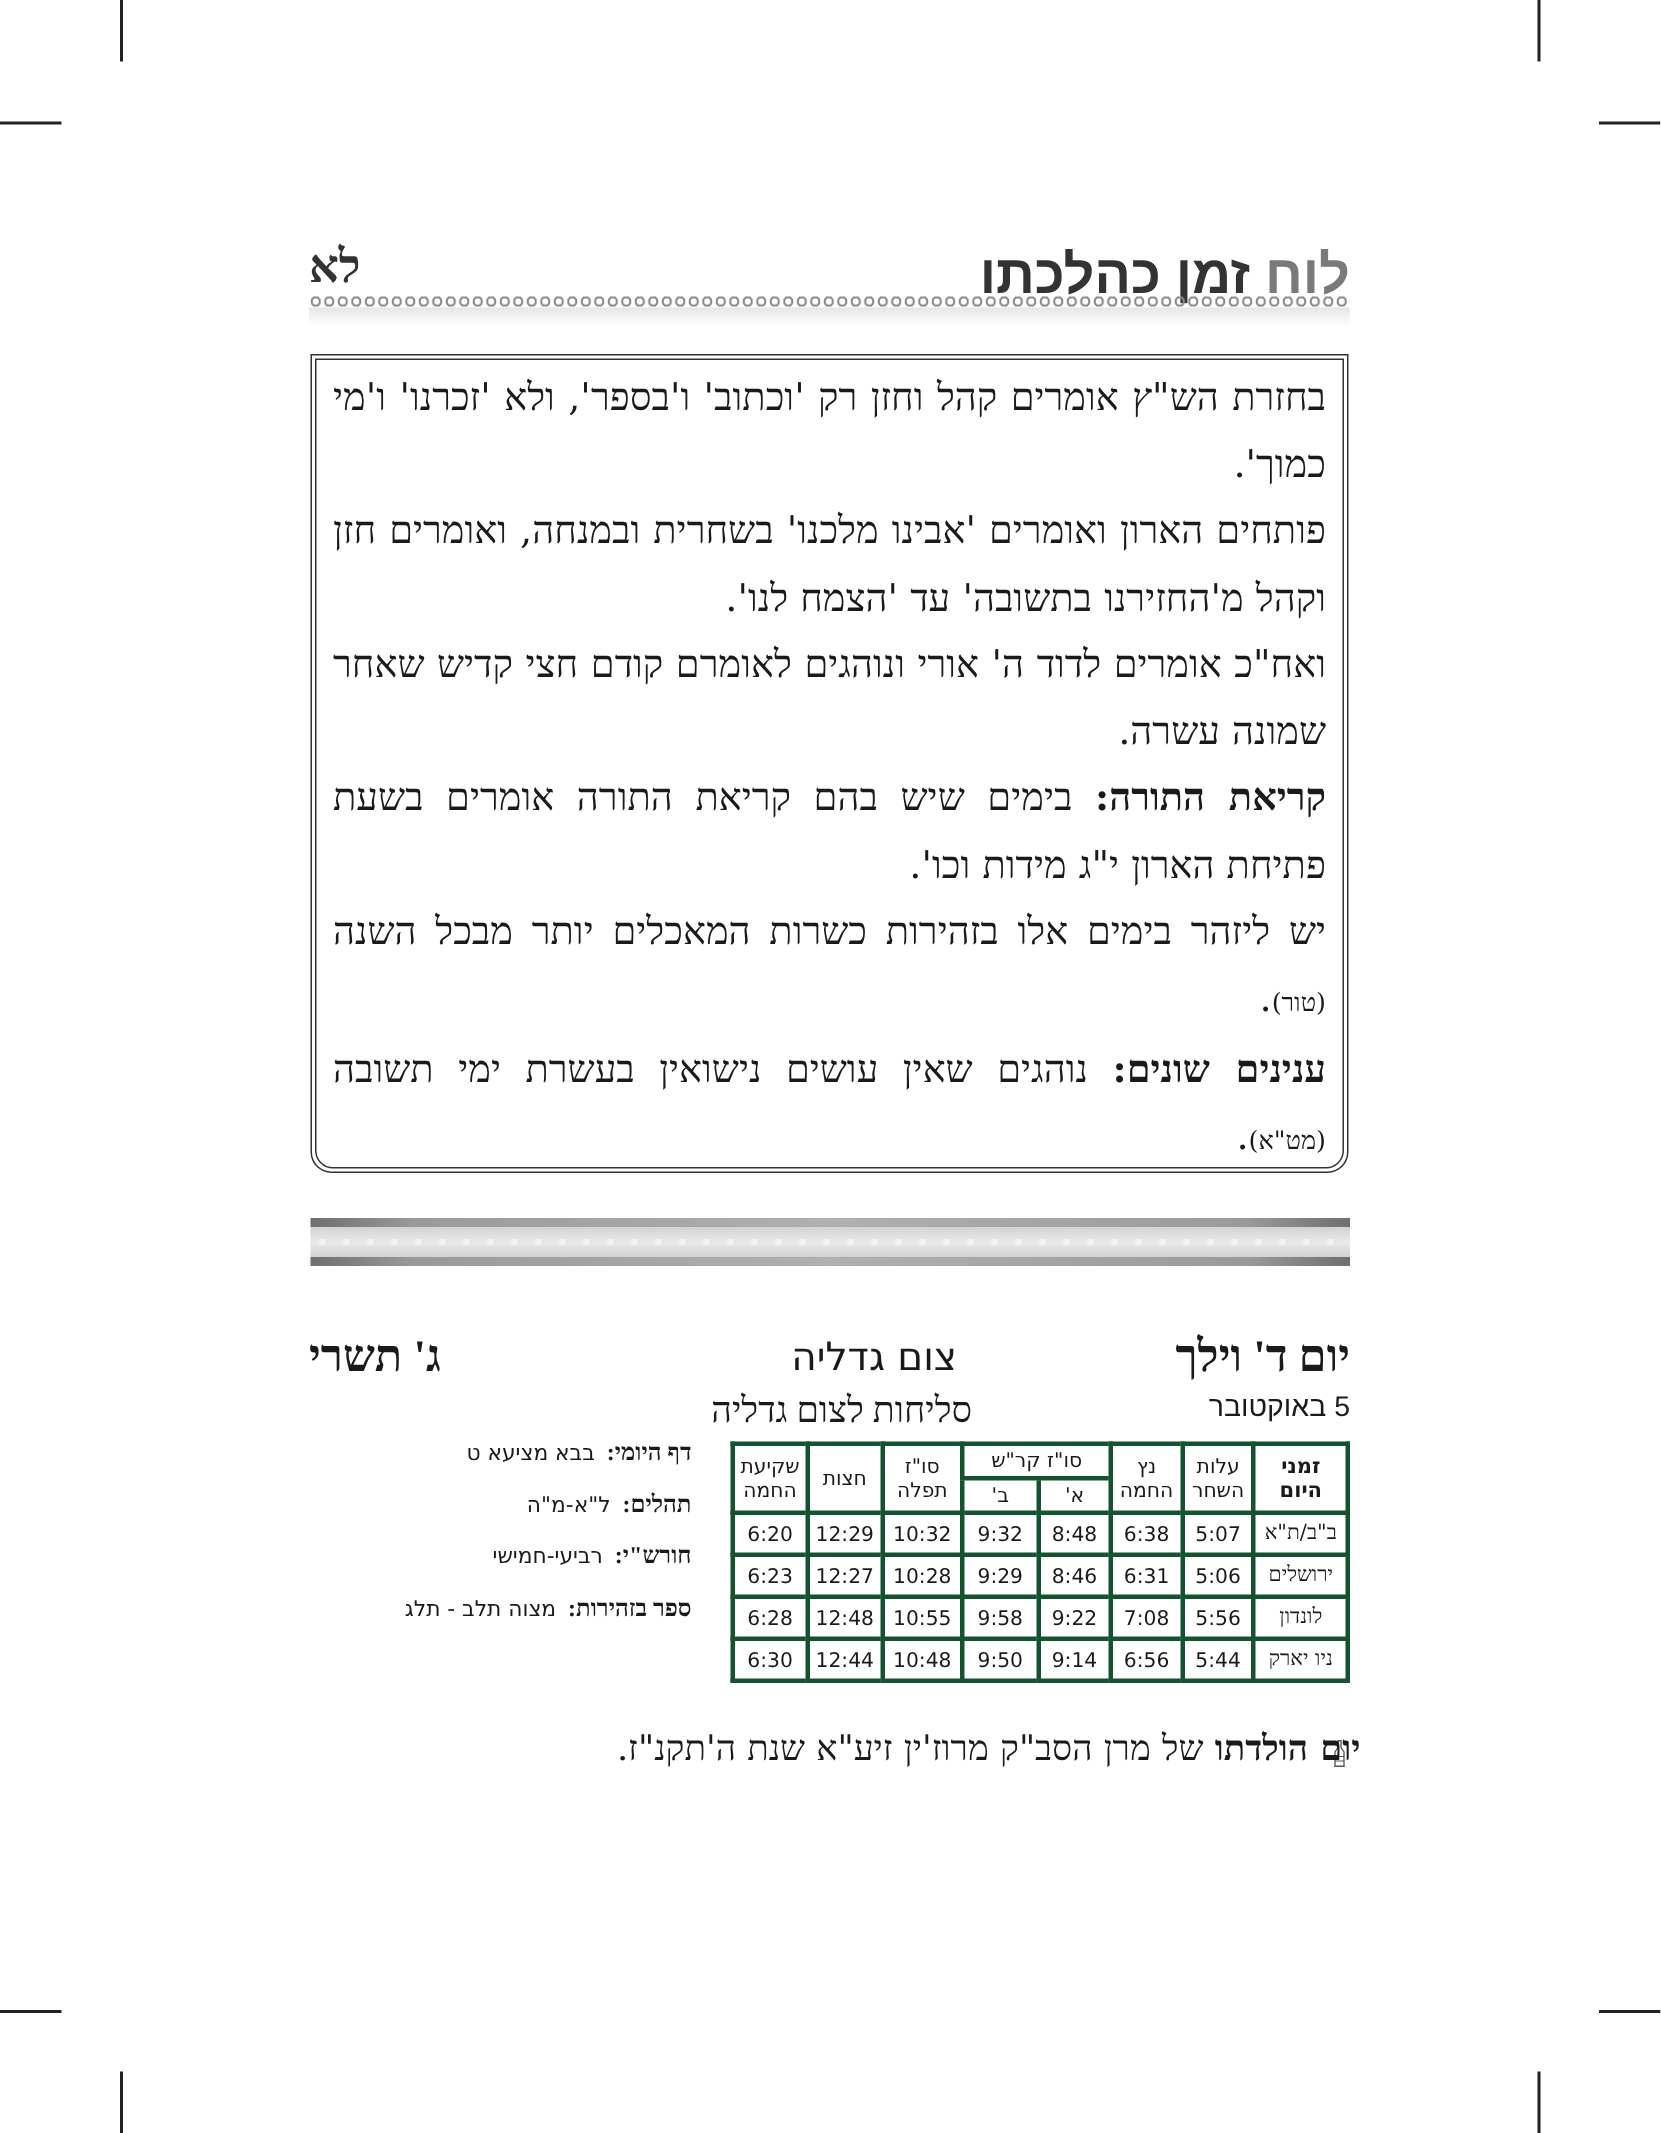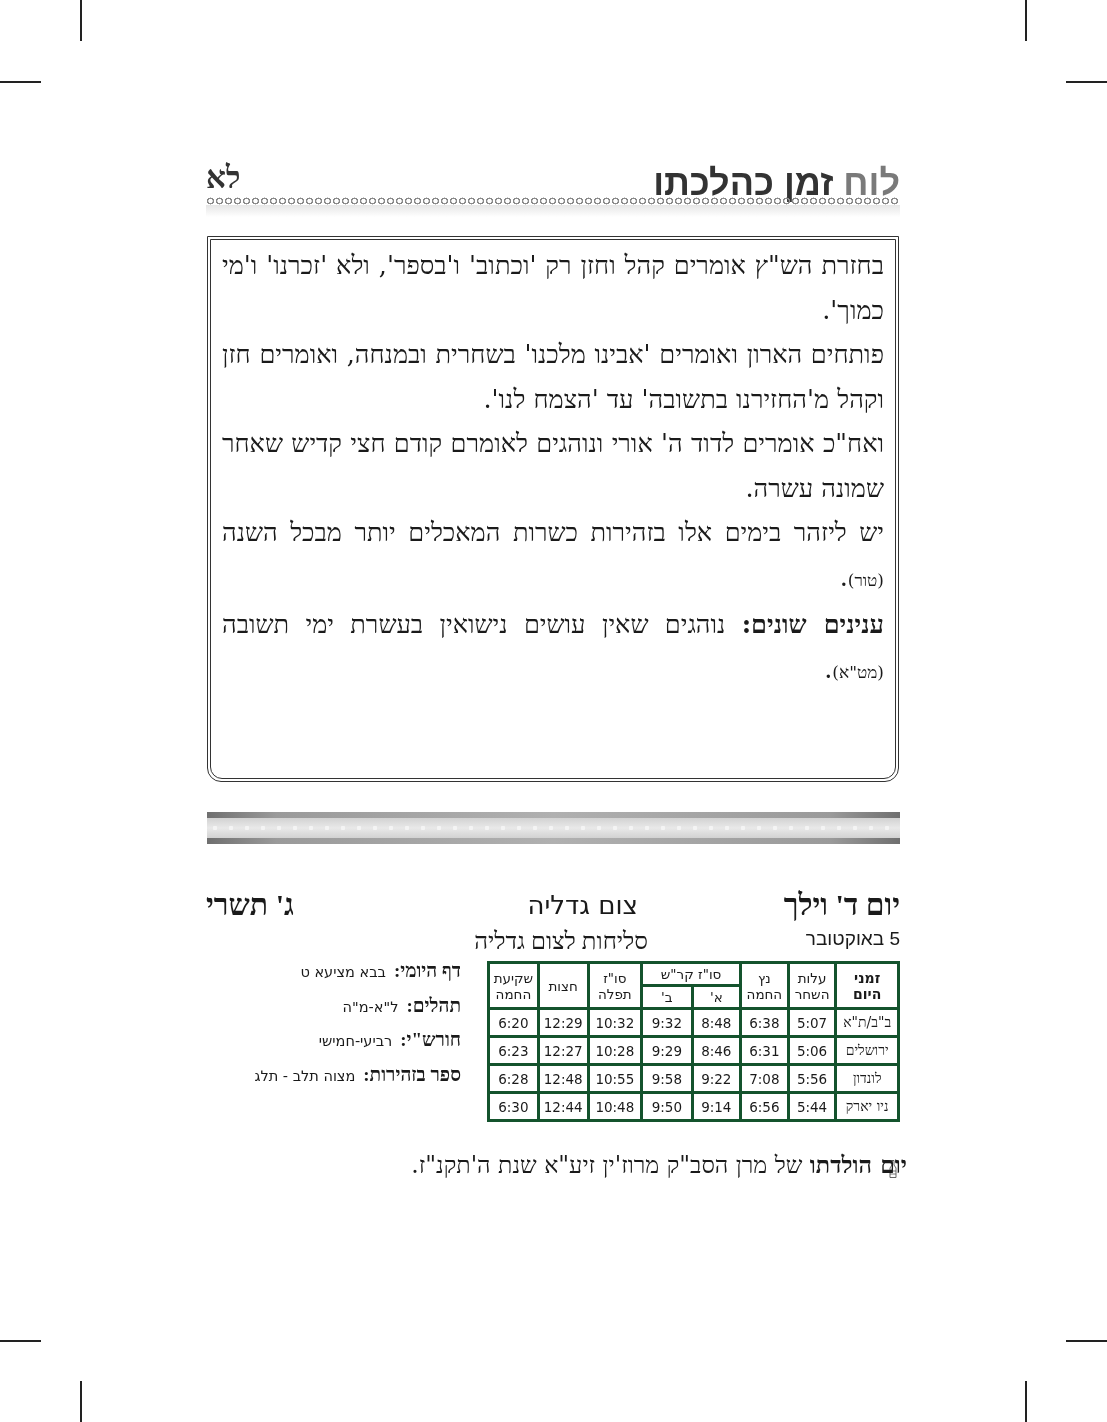--- a/index.html
+++ b/index.html
@@ -111,21 +111,21 @@
     .zmanim-table thead th.corner { font-weight: bold; font-size: 14px; }
     .zmanim-table tbody td { font-size: 13.5px; height: 25px; font-family: "DejaVu Sans", sans-serif; }
     .zmanim-table tbody td.city { font-family: "DejaVu Serif", serif; font-size: 14px; }
 
     
     .side-info { position: absolute; left: 206px; top: 960px; width: 255px; direction: rtl; }
     .side-row {
       height: 34.5px; font-size: 14.5px; white-space: nowrap;
       font-family: "DejaVu Sans", sans-serif; color: #1a1a1a;
     }
-    .side-row .label { font-family: "Liberation Serif", serif; font-weight: bold; font-size: 19px; margin-left: 8px; }
+    .side-row .label { font-family: "Liberation Serif", serif; font-weight: bold; font-size: 16px; margin-left: 8px; }
 
     
     .note {
       position: absolute; right: 200px; top: 1151px; width: 700px; direction: rtl;
       text-align: right; font-family: "DejaVu Serif", serif; font-size: 23.5px; color: #1a1a1a;
       white-space: nowrap;
     }
     .note .note-bold { font-weight: bold; }
     .candle-icon {
       position: absolute; left: 889px; top: 1160px; width: 8px; height: 18px;
@@ -151,20 +151,21 @@
   <div class="page-number">לא</div>
 </div>
 <div class="wave-rule"></div>
 <div class="wave-shadow"></div>
 
 <div class="text-box">
   <div class="text-content">
     <p><span>בחזרת הש"ץ אומרים קהל וחזן רק 'וכתוב' ו'בספר', ולא 'זכרנו' ו'מי כמוך'.</span></p>
     <p><span>פותחים הארון ואומרים 'אבינו מלכנו' בשחרית ובמנחה, ואומרים חזן וקהל מ'החזירנו בתשובה' עד 'הצמח לנו'.</span></p>
     <p><span>ואח"כ אומרים לדוד ה' אורי ונוהגים לאומרם קודם חצי קדיש שאחר שמונה עשרה.</span></p>
+    <p><span class="bold-lead">קריאת התורה:</span><span> בימים שיש בהם קריאת התורה אומרים בשעת פתיחת הארון י"ג מידות וכו'.</span></p>
     <p><span>יש ליזהר בימים אלו בזהירות כשרות המאכלים יותר מבכל השנה</span> <span class="source">(טור)</span><span>.</span></p>
     <p><span class="bold-lead">ענינים שונים:</span><span> נוהגים שאין עושים נישואין בעשרת ימי תשובה</span> <span class="source">(מט"א)</span><span>.</span></p>
   </div>
 </div>
 
 <div class="band">
   <div class="bar-top"></div>
   <div class="middle"></div>
   <div class="bar-bottom"></div>
 </div>

